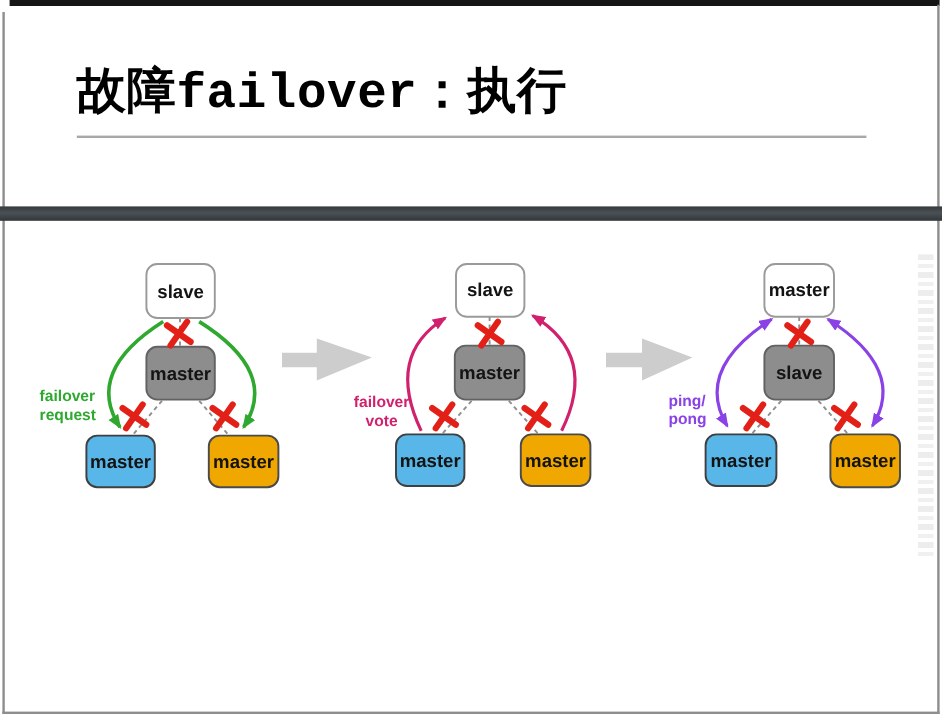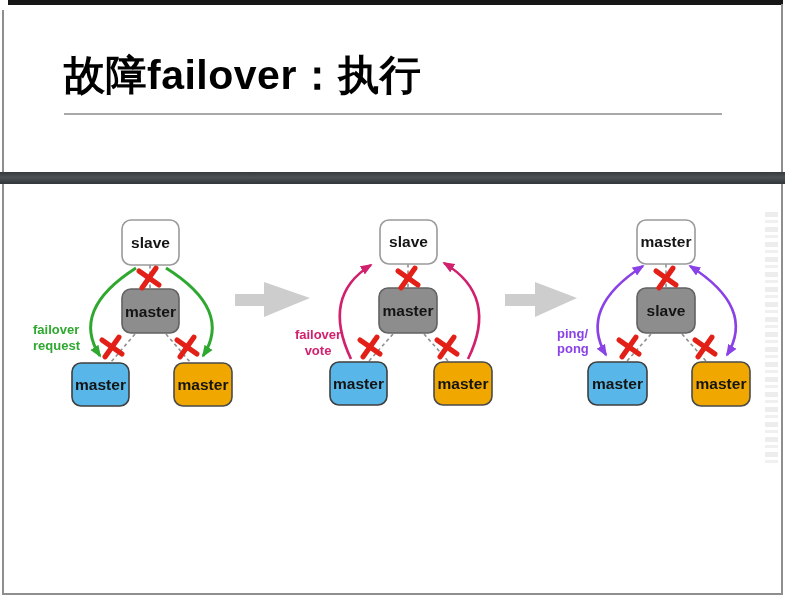--- a/index.html
+++ b/index.html
@@ -5,21 +5,21 @@
   html,body{margin:0;padding:0;background:#fff;}
   .slide{position:relative;width:785px;height:598px;background:#ffffff;overflow:hidden;
          font-family:"Liberation Sans","DejaVu Sans",sans-serif;}
   
   .bar-top{position:absolute;left:8px;right:2px;top:0;height:5px;background:#161616;}
   .edge-left{position:absolute;left:2px;top:10px;bottom:3px;width:2px;background:#8e8e8e;}
   .edge-right{position:absolute;right:2px;top:4px;bottom:3px;width:2px;background:#8e8e8e;}
   .edge-bottom{position:absolute;left:2px;right:2px;bottom:3px;height:2px;background:#8e8e8e;}
   
   .title{position:absolute;left:64px;top:48px;margin:0;font-size:41px;font-weight:bold;
-         color:#000;letter-spacing:0.5px;white-space:nowrap;}
+         color:#000;letter-spacing:0.5px;white-space:nowrap;font-family:Liberation Mono, monospace;}
   .title-underline{position:absolute;left:64px;top:113px;width:658px;height:2px;background:#a8a8a8;}
   
   .divider{position:absolute;left:0;right:0;top:172px;height:12px;
            background:linear-gradient(180deg,#353a3d 0%,#4b5155 45%,#31363a 100%);}
   
   .diagram-svg{position:absolute;left:0;top:186px;width:785px;height:412px;}
   
   .watermark{position:absolute;right:7px;top:212px;width:13px;height:252px;opacity:0.10;
              background:repeating-linear-gradient(180deg,#555 0 5px,transparent 5px 8px,#777 8px 11px,transparent 11px 15px);
              filter:blur(0.5px);}

